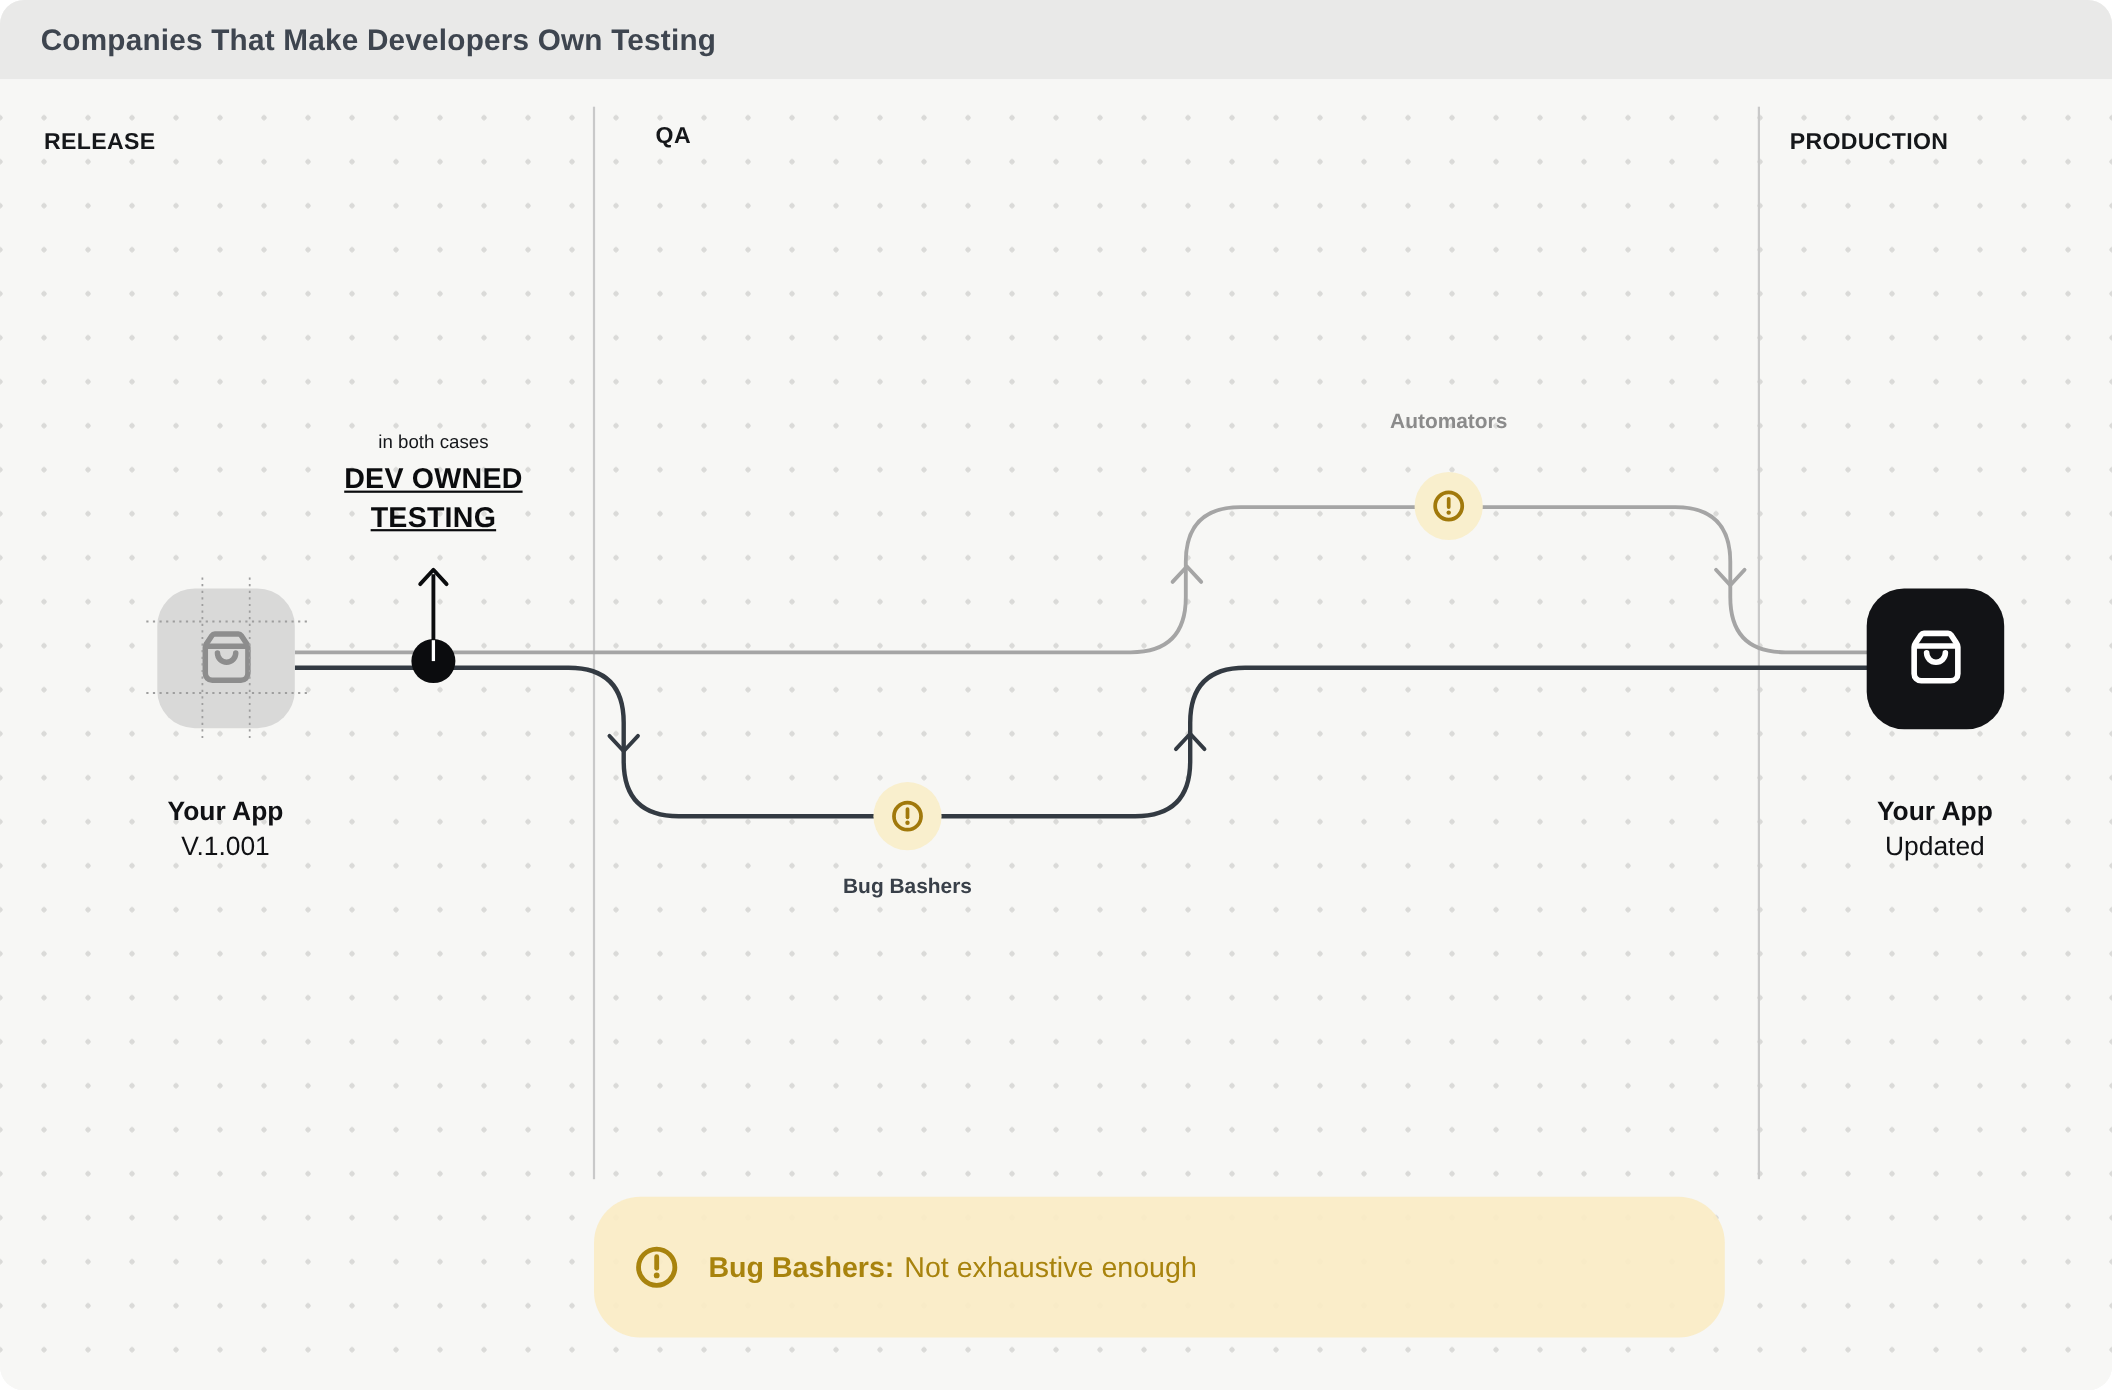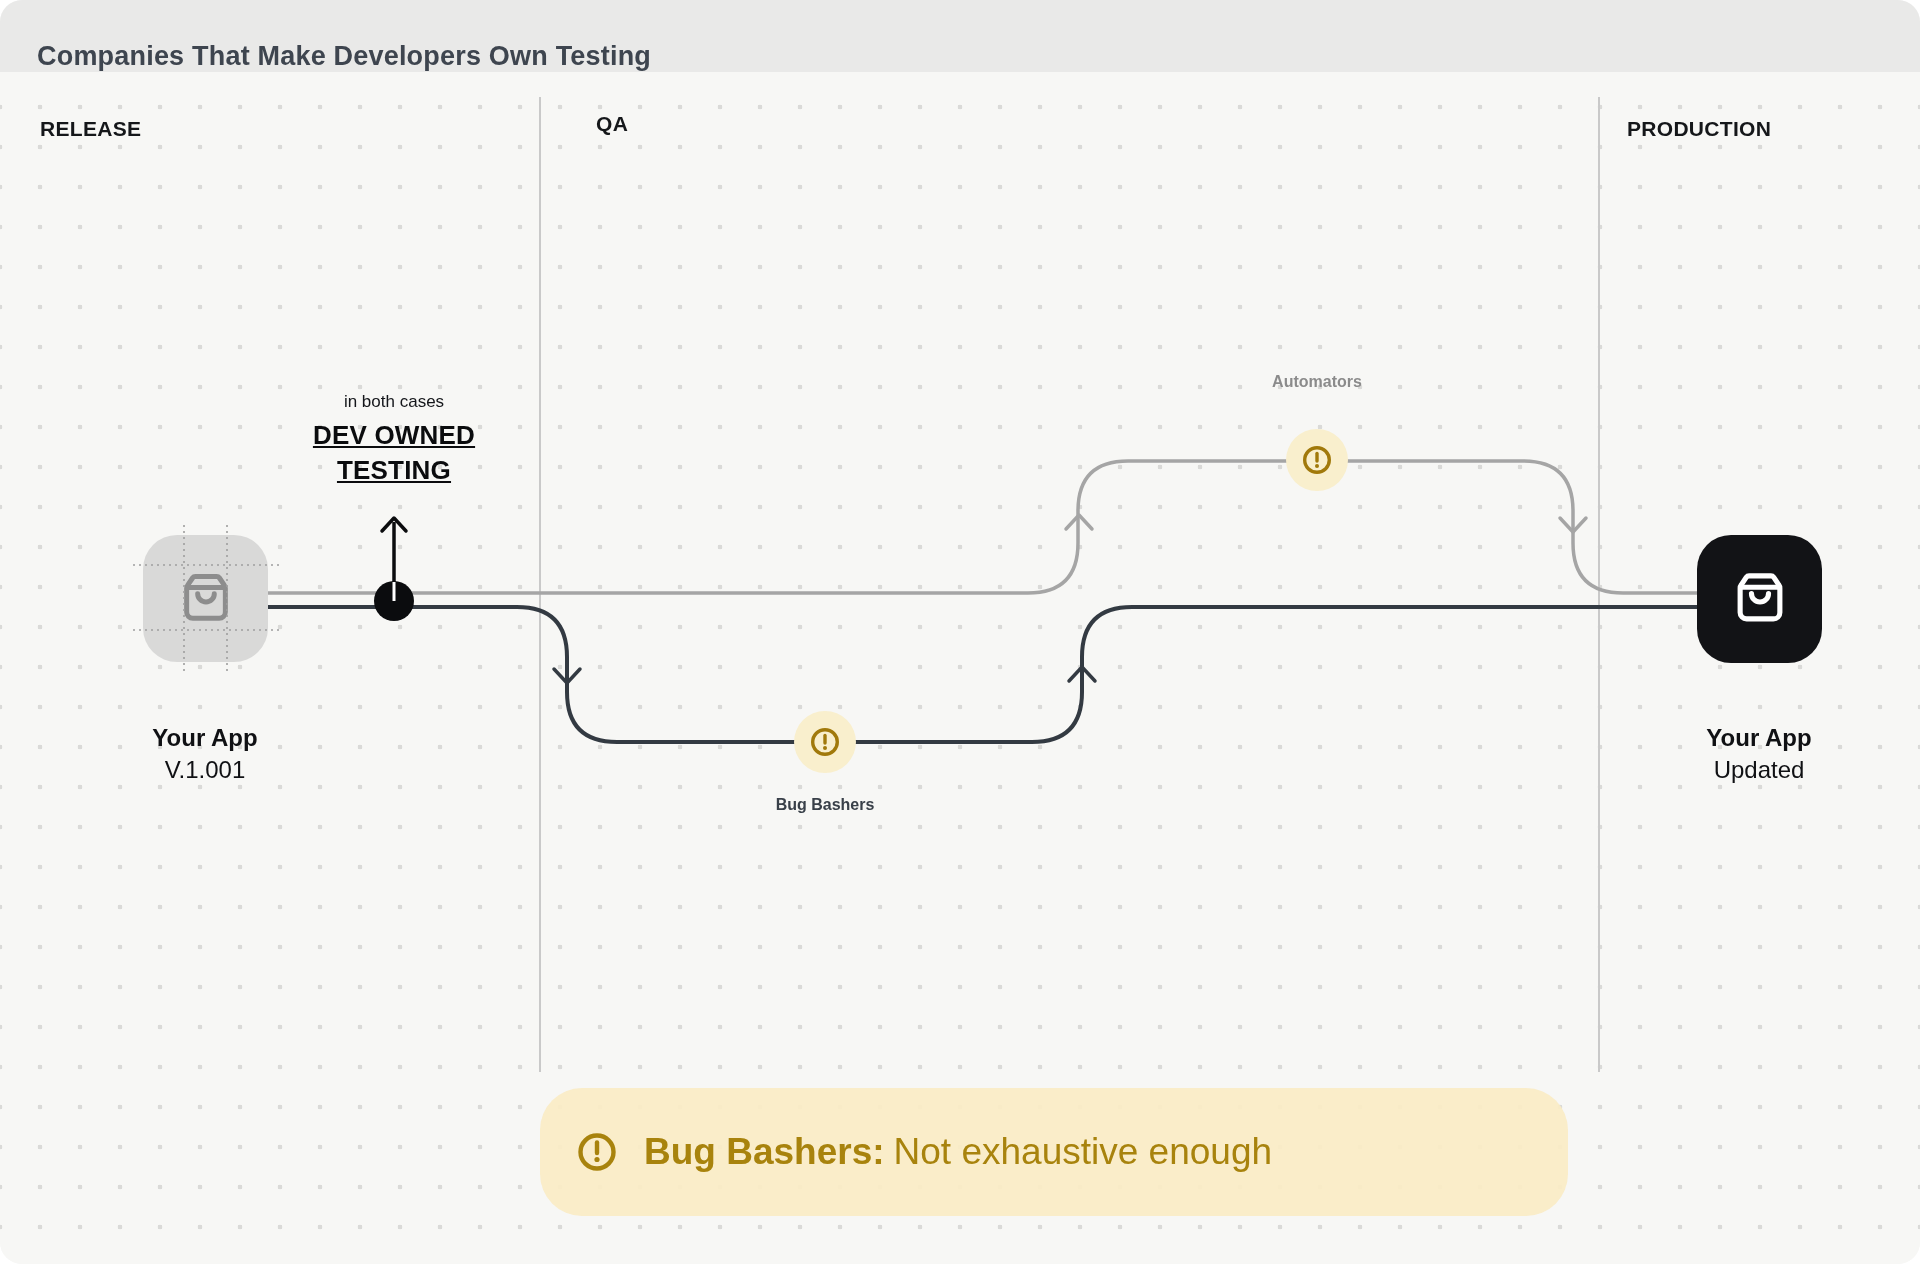--- a/index.html
+++ b/index.html
@@ -4,21 +4,21 @@
 <style>
   * { margin:0; padding:0; box-sizing:border-box; }
   html,body { background:#ffffff; font-family:"Liberation Sans", sans-serif; }
   .app {
     position:relative; width:1920px; height:1264px;
     background:#f7f7f5; border-radius:22px; overflow:hidden;
   }
   
   .header {
     position:absolute; left:0; top:0; width:100%; height:72px;
-    background:#e9e9e8; display:flex; align-items:flex-end; padding-left:37px;
+    background:#e9e9e8; display:flex; align-items:center; padding-left:37px;
   }
   .header-title {
     font-size:27px; font-weight:700; color:#3e454f; letter-spacing:.2px;
   }
   
   .canvas {
     position:absolute; left:0; top:72px; width:1920px; height:1192px;
     background-color:#f7f7f5;
     background-image:radial-gradient(circle, #dadad8 2.2px, transparent 2.6px);
     background-size:40px 40px; background-position:20px 15px;padding-left:25px;
@@ -52,39 +52,39 @@
   #node-source-label { left:95px;  top:612px; }
   #node-target-label { left:1649px; top:612px; }
   .node-title { font-weight:700; }
 
   
   .annotation { position:absolute; left:264px; top:314px; width:260px; text-align:center; color:#0b0c0e; }
   .annotation-intro { font-size:17px; line-height:32px; color:#14161a; }
   .annotation-strong { font-size:26px; font-weight:800; line-height:35px; letter-spacing:.2px;text-decoration:underline; }
 
   
-  .flow-label { position:absolute; width:300px; text-align:center; font-size:16px; font-weight:700; }
+  .flow-label { position:absolute; width:300px; text-align:center; font-size:19px; font-weight:700; }
   #label-automators { left:1167px; top:301px; color:#8b8b8b; }
   #label-bugbashers { left:675px;  top:724px; color:#394049; }
 
   
   .badge {
     position:absolute; width:62px; height:62px; border-radius:50%;
     background:#f9efcd; display:flex; align-items:center; justify-content:center;
   }
   #badge-automators { left:1286px; top:357px; }
   #badge-bugbashers { left:794px;  top:639px; }
 
   
   .callout {
     position:absolute; left:540px; top:1016px; width:1028px; height:128px;
     border-radius:42px; background:rgba(250,236,197,0.93);
     display:flex; align-items:center; padding-left:36px; gap:26px;
   }
-  .callout-text { font-size:37px; line-height:32px; color:#a8830d; }
+  .callout-text { font-size:26px; line-height:32px; color:#a8830d; }
   .co-label { font-weight:700; margin-right:9px; }
 </style>
 </head>
 <body>
 
 <div class="app">
 
   <div class="header">
     <div class="header-title">Companies That Make Developers Own Testing</div>
   </div>

